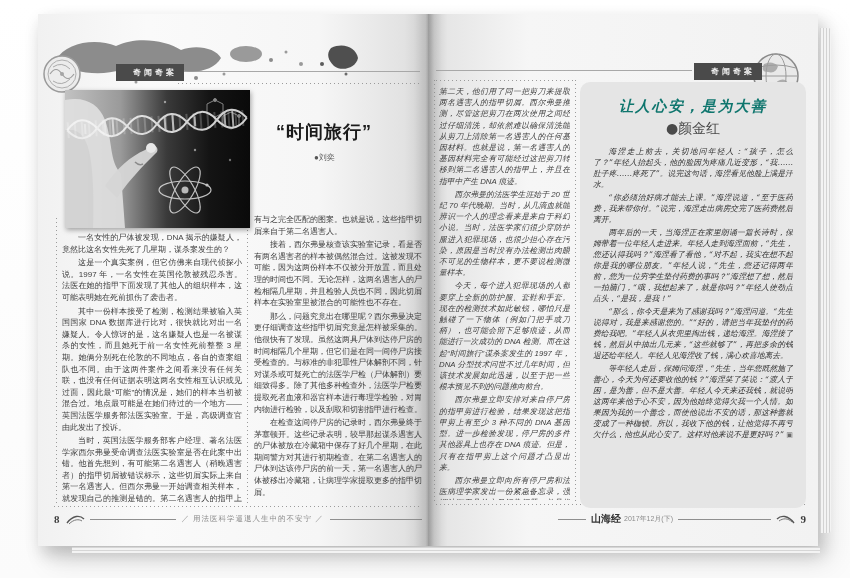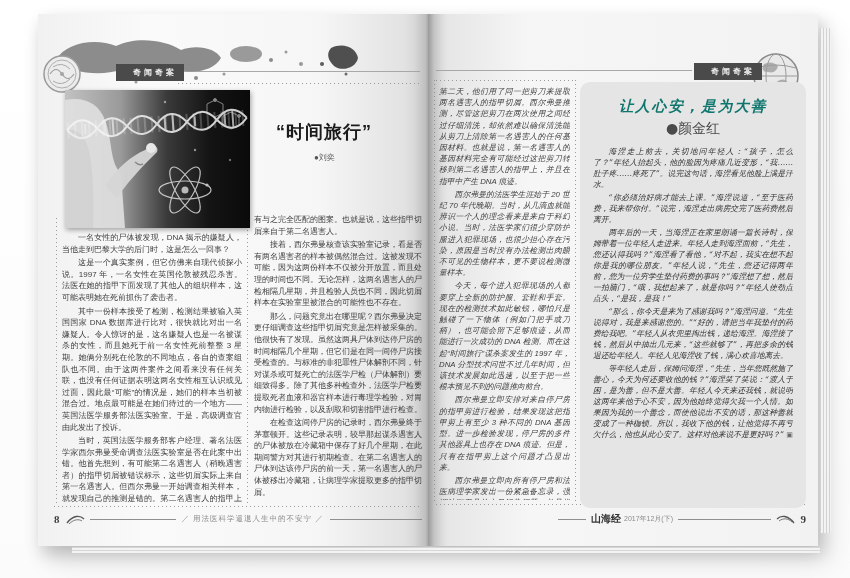--- a/index.html
+++ b/index.html
@@ -119,21 +119,21 @@
         <circle cx="165" cy="70" r="1.2" fill="#ffffff" opacity="0.4"></circle>
       </svg>
 
       <div class="titleblock">
         <span class="subtitle">“时间旅行”</span>
         <span class="author">●刘奕</span>
       </div>
 
       <div class="dot-v" style="left:18px;top:204px;height:288px;"></div>
       <div class="col" style="left:24px;top:218px;width:180px;height:272px;">
-          <p class="para">一名女性的尸体被发现，DNA 揭示的嫌疑人，当他走到巴黎大学的后门时，这是怎么一回事？</p>
+          <p class="para">一名女性的尸体被发现，DNA 揭示的嫌疑人，竟然比这名女性先死了几星期，谋杀案发生的？</p>
           <p class="para">这是一个真实案例，但它仿佛来自现代侦探小说。1997 年，一名女性在英国伦敦被残忍杀害。法医在她的指甲下面发现了其他人的组织样本，这可能表明她在死前抓伤了袭击者。</p>
           <p class="para">其中一份样本接受了检测，检测结果被输入英国国家 DNA 数据库进行比对，很快就比对出一名嫌疑人。令人惊讶的是，这名嫌疑人也是一名被谋杀的女性，而且她死于前一名女性死前整整 3 星期。她俩分别死在伦敦的不同地点，各自的查案组队也不同。由于这两件案件之间看来没有任何关联，也没有任何证据表明这两名女性相互认识或见过面，因此最“可能”的情况是，她们的样本当初被混合过。地点最可能是在她们待过的一个地方——英国法医学服务部法医实验室。于是，高级调查官由此发出了投诉。</p>
           <p class="para">当时，英国法医学服务部客户经理、著名法医学家西尔弗曼受命调查法医实验室是否在此案中出错。他首先想到，有可能第二名遇害人（稍晚遇害者）的指甲切屑被错误标示，这些切屑实际上来自第一名遇害人。但西尔弗曼一开始调查相关样本，就发现自己的推测是错的。第二名遇害人的指甲上有明显的彩色美甲图案，而受检的指甲切屑</p>
         </div>
       <div class="dot-v" style="left:209px;top:200px;height:292px;"></div>
       <div class="col" style="left:216px;top:200px;width:168px;height:290px;">
           <p class="para noindent">有与之完全匹配的图案。也就是说，这些指甲切屑来自于第二名遇害人。</p>
           <p class="para">接着，西尔弗曼核查该实验室记录，看是否有两名遇害者的样本被偶然混合过。这被发现不可能，因为这两份样本不仅被分开放置，而且处理的时间也不同。无论怎样，这两名遇害人的尸检相隔几星期，并且检验人员也不同，因此切屑样本在实验室里被混合的可能性也不存在。</p>
           <p class="para">那么，问题究竟出在哪里呢？西尔弗曼决定更仔细调查这些指甲切屑究竟是怎样被采集的。他很快有了发现。虽然这两具尸体到达停尸房的时间相隔几个星期，但它们是在同一间停尸房接受检查的。与标准的非犯罪性尸体解剖不同，针对谋杀或可疑死亡的法医学尸检（尸体解剖）要细致得多。除了其他多种检查外，法医学尸检要提取死者血液和器官样本进行毒理学检验，对胃内物进行检验，以及刮取和切割指甲进行检查。</p>
           <p class="para">在检查这间停尸房的记录时，西尔弗曼终于茅塞顿开。这些记录表明，较早那起谋杀遇害人的尸体被放在冷藏箱中保存了好几个星期，在此期间警方对其进行初期检查。在第二名遇害人的尸体到达该停尸房的前一天，第一名遇害人的尸体被移出冷藏箱，让病理学家提取更多的指甲切屑。</p>

